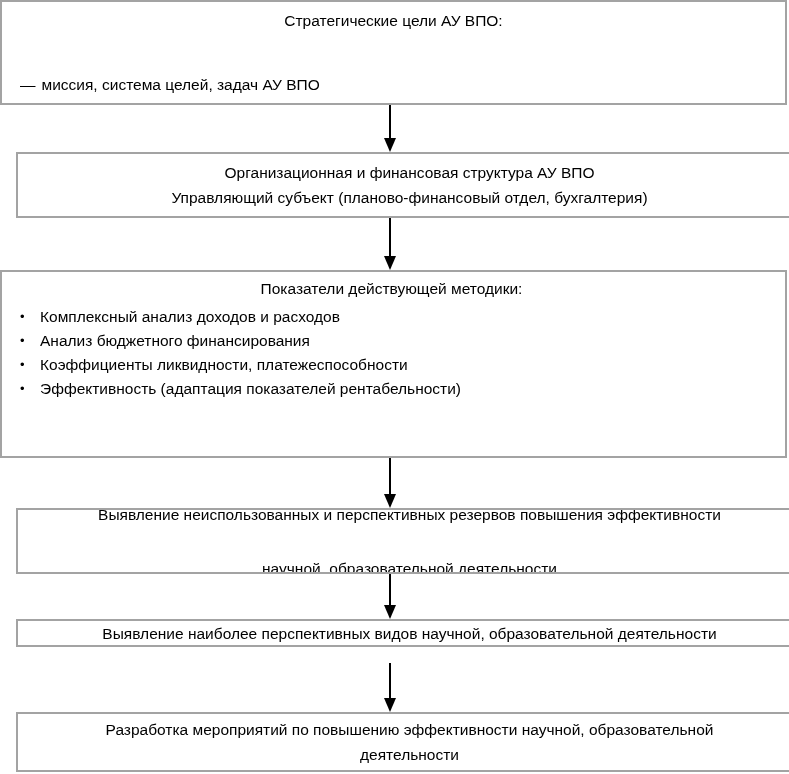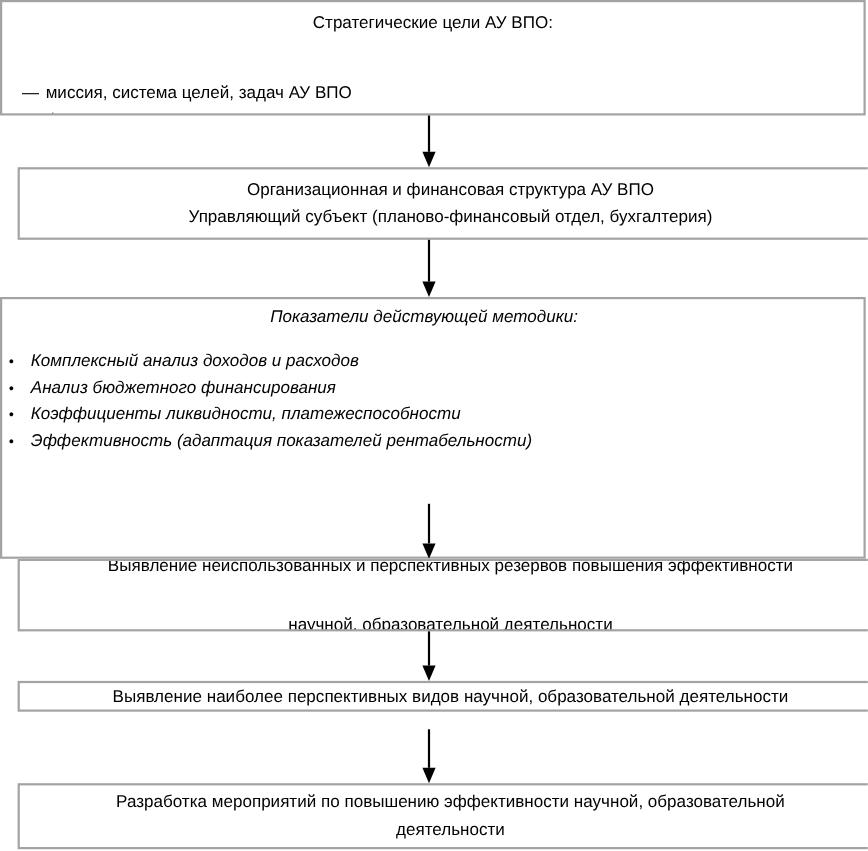--- a/index.html
+++ b/index.html
@@ -43,22 +43,22 @@
     align-items: center;
     text-align: center;
     padding: 0 14px;
     margin-left: 16px;
   }
   .box-org      { top: 152px; height: 66px; }
   .box-reserves { top: 508px; height: 66px; gap: 29px; }
   .box-types    { top: 619px; height: 28px; }
   .box-measures { top: 712px; height: 60px; }
   
-  .box-indicators { top: 270px; height: 238px; padding: 5px 20px 0 4px; line-height: 24px; font-style: italic; }
-  .box-indicators .bullets { margin: 16px 0 0 0; padding: 0; list-style: none; }
+  .box-indicators { top: 270px; height: 188px; padding: 5px 20px 0 16px; line-height: 24px; }
+  .box-indicators .bullets { margin: 4px 0 0 0; padding: 0; list-style: none; }
   .box-indicators .bullets li {
     position: relative;
     padding-left: 22px;
   }
   .box-indicators .bullets li::before {
     content: "\2022";
     position: absolute;
     left: 2px;
     top: 0;
     font-size: 13px;

